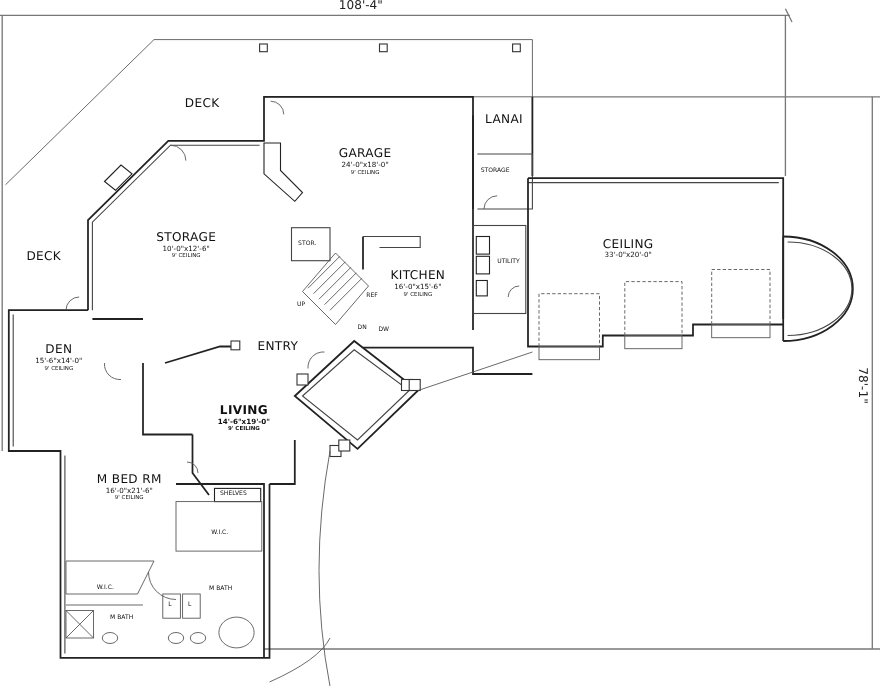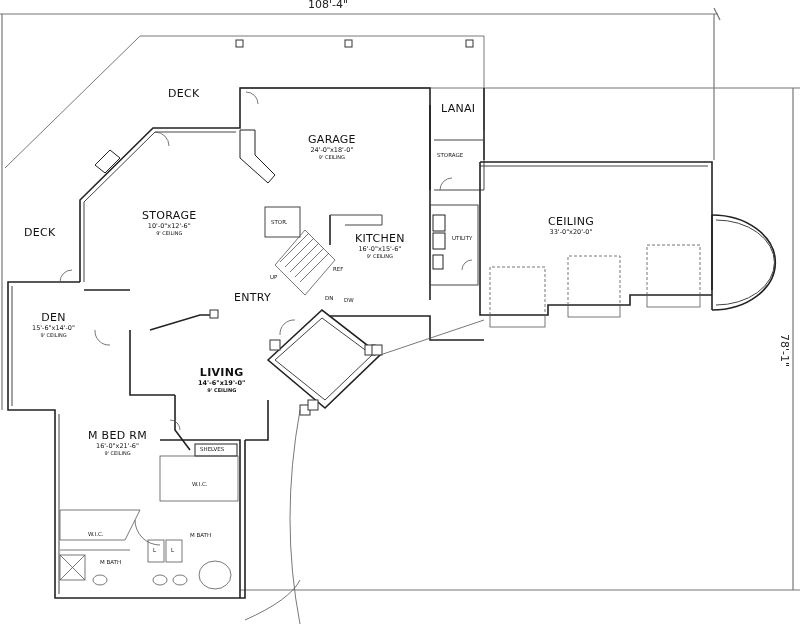--- a/index.html
+++ b/index.html
@@ -162,38 +162,38 @@
   <div class="size">24'-0"x18'-0"</div>
   <div class="ceil">9' CEILING</div>
 </div>
 
 <div class="lbl" style="left:142px; top:210px;">
   <div class="room">STORAGE</div>
   <div class="size">10'-0"x12'-6"</div>
   <div class="ceil">9' CEILING</div>
 </div>
 
-<div class="lbl" style="left:355px; top:233px;">
+<div class="lbl" style="left:355px; top:245px;">
   <div class="room">KITCHEN</div>
   <div class="size">16'-0"x15'-6"</div>
   <div class="ceil">9' CEILING</div>
 </div>
 
 <div class="lbl" style="left:548px; top:216px;">
   <div class="room">CEILING</div>
   <div class="size">33'-0"x20'-0"</div>
 </div>
 
 <div class="lbl" style="left:32px; top:312px;">
   <div class="room">DEN</div>
   <div class="size">15'-6"x14'-0"</div>
   <div class="ceil">9' CEILING</div>
 </div>
 
-<div class="lbl room" style="left:234px; top:292px;text-align:right;">ENTRY</div>
+<div class="lbl room" style="left:234px; top:309px;text-align:right;">ENTRY</div>
 
 <div class="lbl" style="left:198px; top:367px;font-weight:bold;">
   <div class="room">LIVING</div>
   <div class="size">14'-6"x19'-0"</div>
   <div class="ceil">9' CEILING</div>
 </div>
 
 <div class="lbl" style="left:88px; top:430px;">
   <div class="room">M BED RM</div>
   <div class="size">16'-0"x21'-6"</div>

